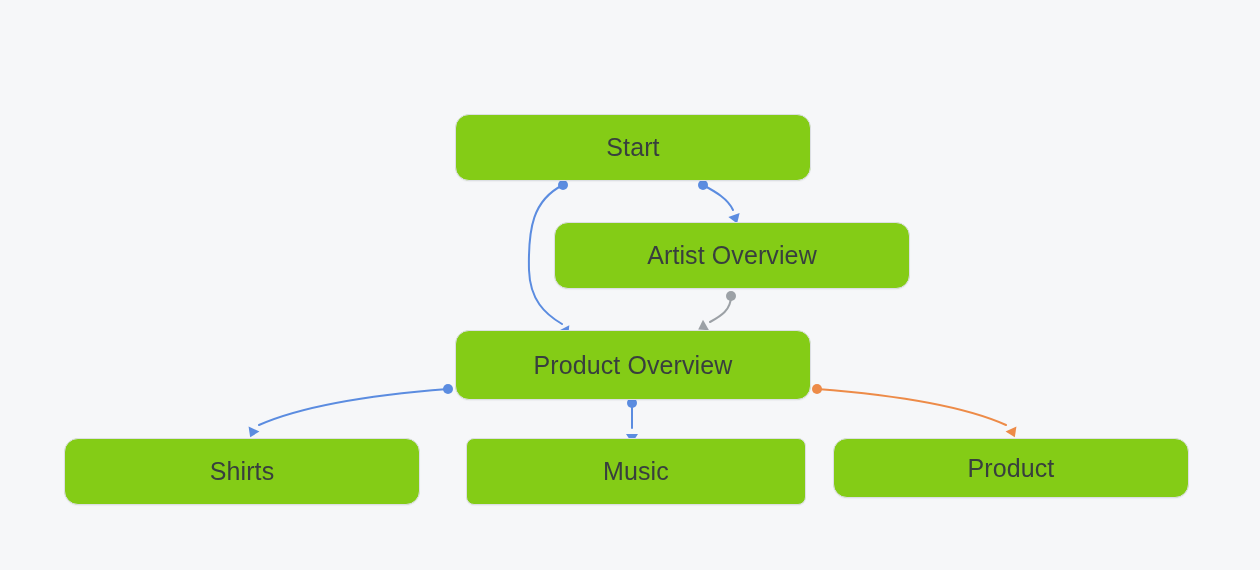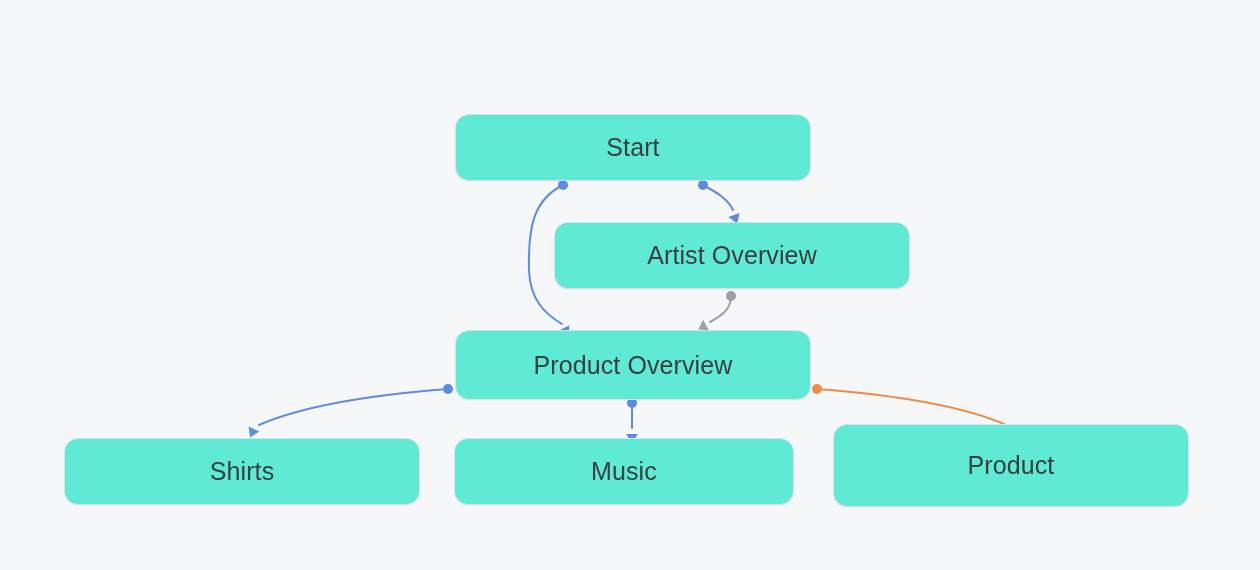--- a/index.html
+++ b/index.html
@@ -24,21 +24,21 @@
     position: absolute;
     left: 0;
     top: 0;
     width: 1260px;
     height: 570px;
     pointer-events: none;
   }
   .node {
     position: absolute;
     box-sizing: border-box;
-    background: #5eead4;
+    background: #84cc16;
     border: 1px solid #dcdfe3;
     border-radius: 14px;
     display: flex;
     align-items: center;
     justify-content: center;
     box-shadow: 0 1px 1px rgba(17, 24, 39, 0.04);
   }
   .node-label {
     font-family: "Liberation Sans", sans-serif;
     font-size: 25px;
@@ -102,20 +102,20 @@
       </div>
       <div class="node" style="left: 554px; top: 222px; width: 356px; height: 67px; text-align: center;">
         <span class="node-label">Artist Overview</span>
       </div>
       <div class="node" style="left: 455px; top: 330px; width: 356px; height: 70px;">
         <span class="node-label">Product Overview</span>
       </div>
       <div class="node" style="left: 64px; top: 438px; width: 356px; height: 67px;">
         <span class="node-label">Shirts</span>
       </div>
-      <div class="node" style="left: 454px; top: 438px; width: 340px; height: 67px;">
+      <div class="node" style="left: 466px; top: 438px; width: 340px; height: 67px; border-radius: 8px;">
         <span class="node-label">Music</span>
       </div>
-      <div class="node" style="left: 833px; top: 424px; width: 356px; height: 83px;">
+      <div class="node" style="left: 833px; top: 438px; width: 356px; height: 60px;">
         <span class="node-label">Product</span>
       </div>
     </div>
 </div>
 
 </body></html>

